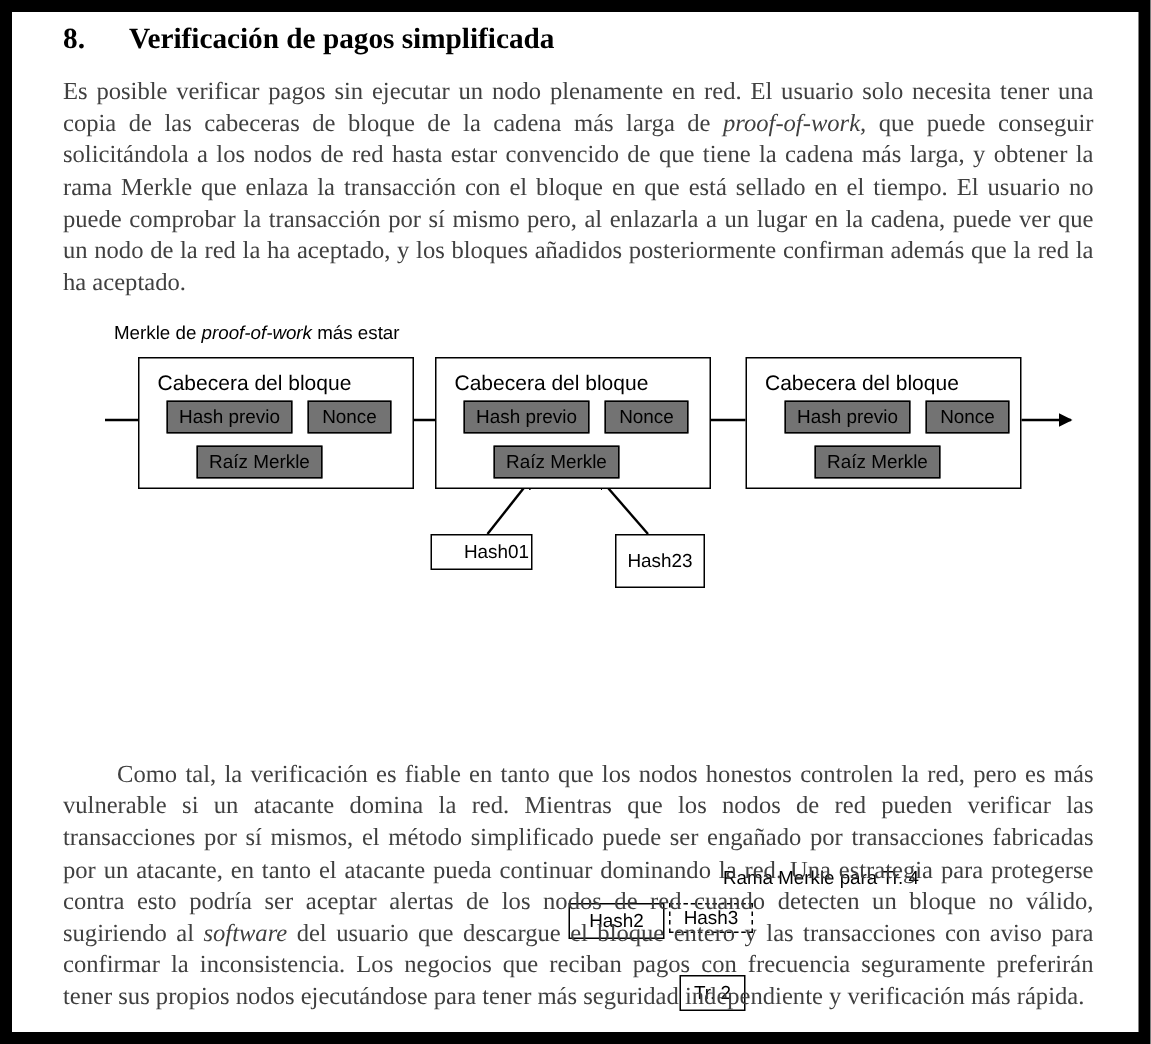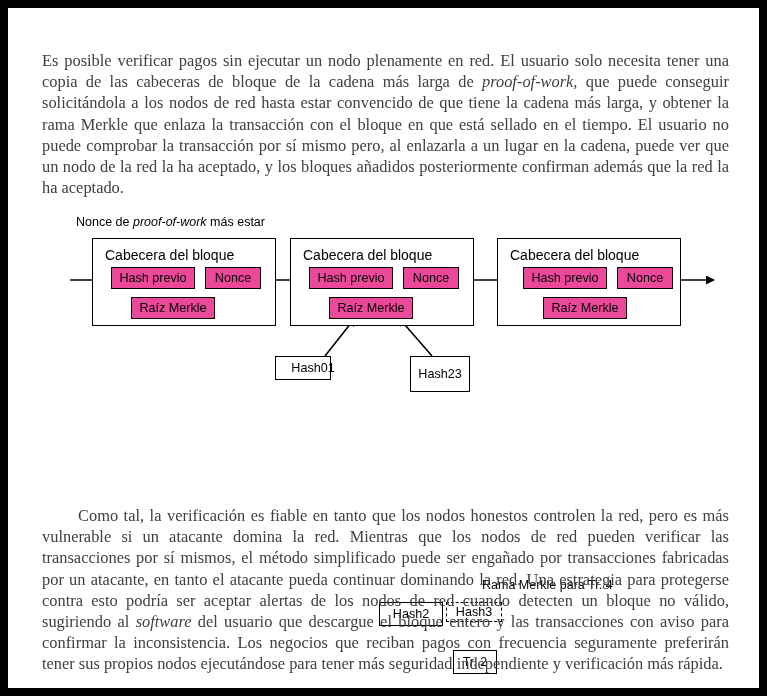--- a/index.html
+++ b/index.html
@@ -73,21 +73,21 @@
   }
   .blocktitle{
     position:absolute;
     left:12px; top:8px;
     font-size:14px;
     white-space:nowrap;
   }
   .field{
     position:absolute;
     border:1.4px solid #000;
-    background:#ec4899;
+    background:#737373;
     box-sizing:border-box;
     font-size:12.6px;
     display:flex;
     align-items:center;
     justify-content:center;
     white-space:nowrap;
   }
 
   .hbox{
     position:absolute;
@@ -108,29 +108,32 @@
     width:751px; height:300px;
     pointer-events:none;
   }
 </style>
 </head>
 <body>
 
 <div class="page">
  <div class="inner">
 
+  <div class="heading">
+    <span class="num">8.</span><span>Verificación de pagos simplificada</span>
+  </div>
 
   <div class="para p1">
     <span>Es posible verificar pagos sin ejecutar un nodo plenamente en red. El usuario solo necesita tener una copia de las cabeceras de bloque de la cadena más larga de </span><i>proof-of-work,</i><span> que puede conseguir solicitándola a los nodos de red hasta estar convencido de que tiene la cadena más larga, y obtener la rama Merkle que enlaza la transacción con el bloque en que está sellado en el tiempo. El usuario no puede comprobar la transacción por sí mismo pero, al enlazarla a un lugar en la cadena, puede ver que un nodo de la red la ha aceptado, y los bloques añadidos posteriormente confirman además que la red la ha aceptado.</span>
   </div>
 
   <div class="diagram">
 
     <div class="dlabel" style="left:68px; top:17px;">
-      <span>Nonce de </span><i>proof-of-work</i><span> más estar</span>
+      <span>Merkle de </span><i>proof-of-work</i><span> más estar</span>
     </div>
 
     <div class="dlabel" style="left:474px; top:380px;">Rama Merkle para Tr. 4</div>
 
     <svg class="lines" viewBox="0 0 751 300">
       <defs>
         <marker id="ah" markerWidth="9" markerHeight="9" refX="8" refY="4.5" orient="auto" markerUnits="userSpaceOnUse">
           <path d="M0,0 L9,4.5 L0,9 z" fill="#000"></path>
         </marker>
       </defs>
@@ -168,21 +171,21 @@
       <div class="field" style="left:38px; top:58px; width:84px; height:22px;">Raíz Merkle</div>
     </div>
 
     <div class="block" style="left:489px; top:40px; width:184px; height:88px;">
       <div class="blocktitle">Cabecera del bloque</div>
       <div class="field" style="left:25px; top:28px; width:84px; height:22px;">Hash previo</div>
       <div class="field" style="left:119px; top:28px; width:56px; height:22px;">Nonce</div>
       <div class="field" style="left:45px; top:58px; width:84px; height:22px;">Raíz Merkle</div>
     </div>
 
-    <div class="hbox" style="left:267px; top:158px; width:56px; height:24px;padding-left:20px;">Hash01</div>
+    <div class="hbox" style="left:279px; top:158px; width:68px; height:24px;padding-left:20px;">Hash01</div>
     <div class="hbox" style="left:402px; top:158px; width:60px; height:36px;">Hash23</div>
     <div class="hbox" style="left:371px; top:404px; width:64px; height:24px;">Hash2</div>
     <div class="hbox dashed" style="left:438px; top:404px; width:56px; height:20px;">Hash3</div>
     <div class="hbox" style="left:445px; top:452px; width:44px; height:24px;">Tr. 2</div>
 
   </div>
 
   <div class="para p2">
     <span>Como tal, la verificación es fiable en tanto que los nodos honestos controlen la red, pero es más vulnerable si un atacante domina la red. Mientras que los nodos de red pueden verificar las transacciones por sí mismos, el método simplificado puede ser engañado por transacciones fabricadas por un atacante, en tanto el atacante pueda continuar dominando la red. Una estrategia para protegerse contra esto podría ser aceptar alertas de los nodos de red cuando detecten un bloque no válido, sugiriendo al </span><i>software</i><span> del usuario que descargue el bloque entero y las transacciones con aviso para confirmar la inconsistencia. Los negocios que reciban pagos con frecuencia seguramente preferirán tener sus propios nodos ejecutándose para tener más seguridad independiente y verificación más rápida.</span>
   </div>

